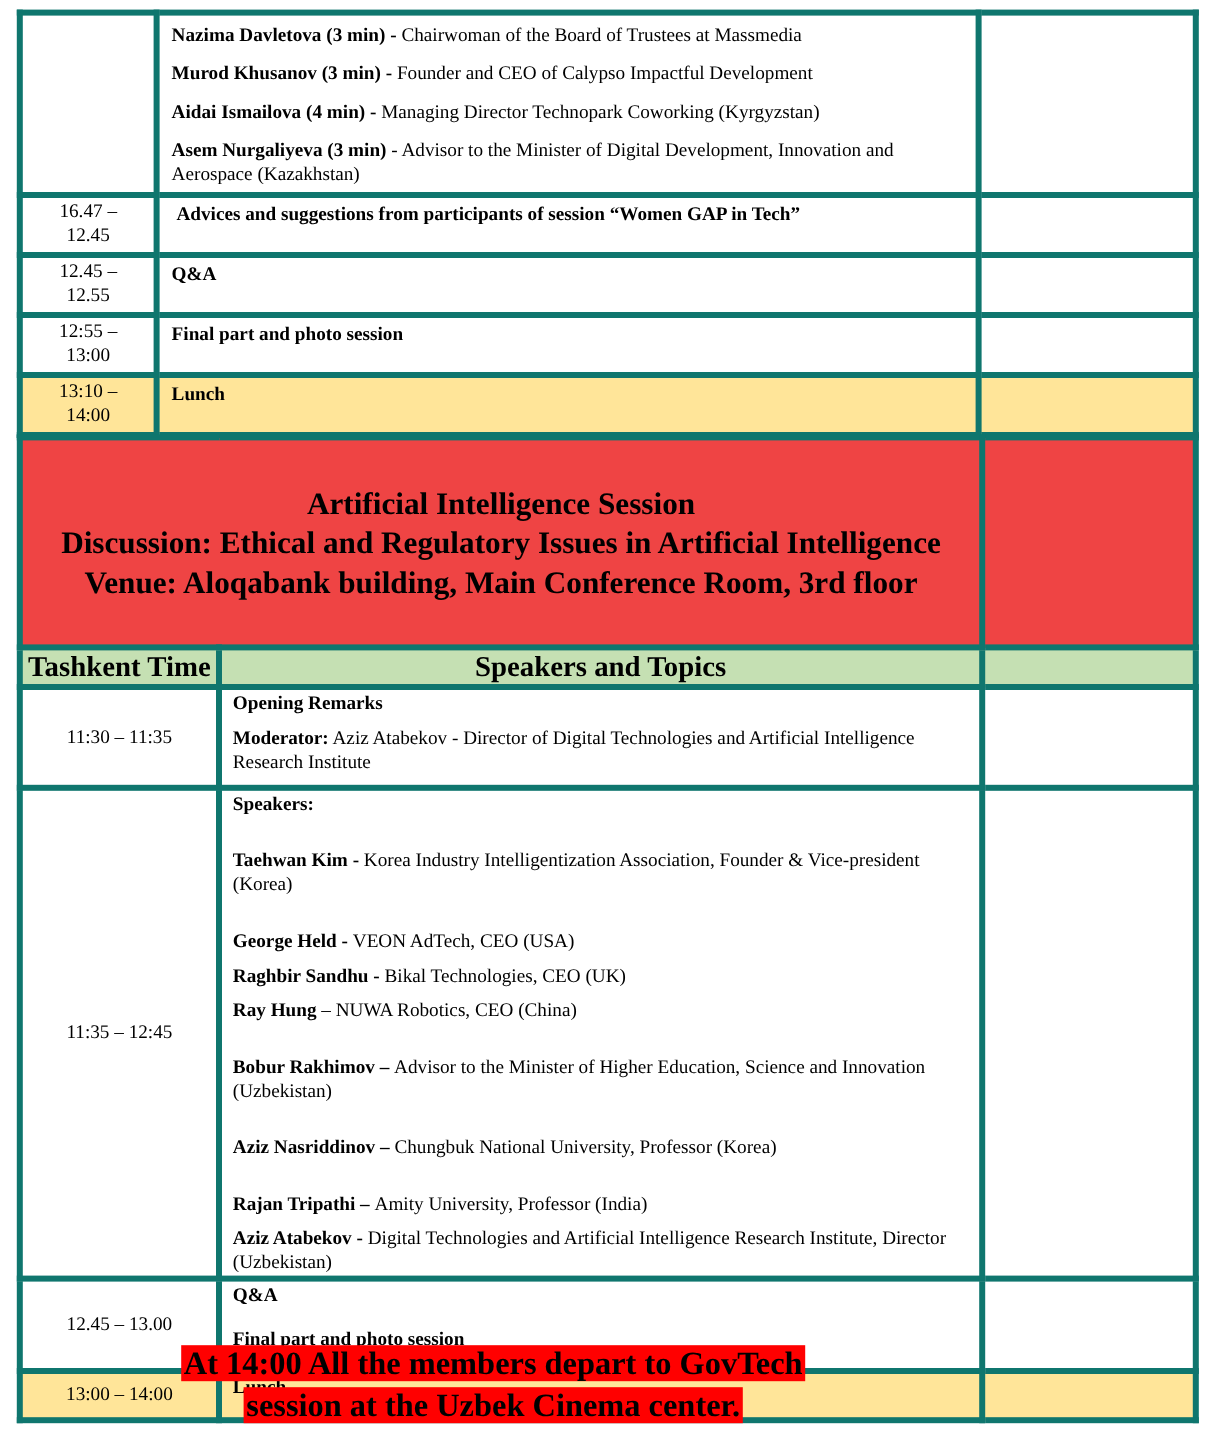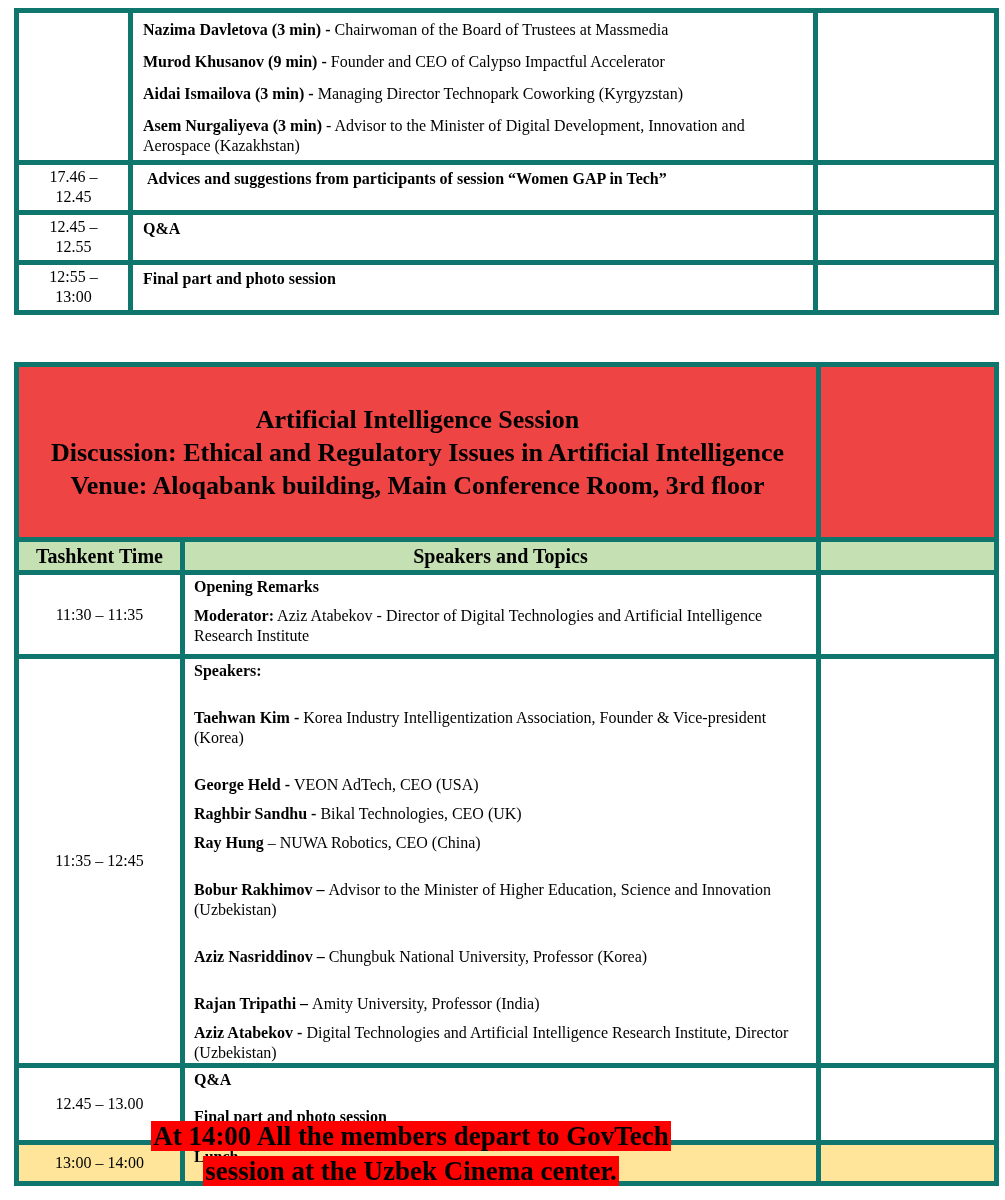--- a/index.html
+++ b/index.html
@@ -23,21 +23,21 @@
   #t1 .adv { padding-left: 14px !important; }
 
   
   #t2 { left: 14px; top: 362px; width: 980px; }
   #t2 col.c1 { width: 166px; }
   #t2 col.c2 { width: 636px; }
   #t2 col.c3 { width: 178px; }
   #t2 td { font-size: 16px; line-height: 20px; }
   #t2 tr.hdr td { background: #ef4444; height: 170px; vertical-align: middle; }
   #t2 .hdr-text { text-align: center; font-weight: bold; font-size: 26px; line-height: 33px; padding: 0 6px; }
-  #t2 tr.colhdr td { background: #c5e0b3; height: 28px; font-weight: bold; font-size: 20px; text-align: center; vertical-align: middle; }
+  #t2 tr.colhdr td { background: #c5e0b3; height: 28px; font-weight: bold; font-size: 24px; text-align: center; vertical-align: middle; }
   #t2 td.time { text-align: center; vertical-align: middle; }
   #t2 td.topic { padding: 0 10px 0 9px; }
   #t2 tr.r-open td { height: 79px; margin-left: 44px; }
   #t2 tr.r-speak td { height: 325px; }
   #t2 tr.r-qa td { height: 72px; }
   #t2 tr.r-lunch td { height: 36px; }
   #t2 .line { margin: 2px 0 0 0; }
   #t2 .gap { margin-top: 27px; }
   #t2 .gap-s { margin-top: 9px; }
 
@@ -56,48 +56,56 @@
   <colgroup>
       <col class="c1">
       <col class="c2">
       <col class="c3">
     </colgroup>
   <tbody>
       <tr class="r-speakers">
     <td></td>
     <td class="topic">
       <div class="sp"><span class="b">Nazima Davletova (3 min)</span><span class="b"> - </span><span>Chairwoman of the Board of Trustees at Massmedia</span></div>
-      <div class="sp"><span class="b">Murod Khusanov (9 min)</span><span class="b"> - </span><span>Founder and CEO of Calypso Impactful Accelerator</span></div>
-      <div class="sp"><span class="b">Aidai Ismailova (3 min)</span><span class="b"> - </span><span>Managing Director Technopark Coworking (Kyrgyzstan)</span></div>
+      <div class="sp"><span class="b">Murod Khusanov (3 min)</span><span class="b"> - </span><span>Founder and CEO of Calypso Impactful Development</span></div>
+      <div class="sp"><span class="b">Aidai Ismailova (4 min)</span><span class="b"> - </span><span>Managing Director Technopark Coworking (Kyrgyzstan)</span></div>
       <div class="sp"><span class="b">Asem Nurgaliyeva (3 min)</span><span> - </span><span>Advisor to the Minister of Digital Development, Innovation and Aerospace (Kazakhstan)</span></div>
     </td>
     <td></td>
   </tr>
   <tr class="r-std">
     <td class="time">
-          <div>17.46 –</div>
+          <div>16.47 –</div>
           <div>12.45</div>
         </td>
     <td class="topic adv b">Advices and suggestions from participants of session “Women GAP in Tech”</td>
     <td></td>
   </tr>
   <tr class="r-std">
     <td class="time">
           <div>12.45 –</div>
           <div>12.55</div>
         </td>
     <td class="topic b">Q&amp;A</td>
     <td></td>
   </tr>
   <tr class="r-std">
     <td class="time">
           <div>12:55 –</div>
           <div>13:00</div>
         </td>
     <td class="topic b">Final part and photo session</td>
+    <td></td>
+  </tr>
+  <tr class="r-std lunch">
+    <td class="time">
+          <div>13:10 –</div>
+          <div>14:00</div>
+        </td>
+    <td class="topic b">Lunch</td>
     <td></td>
   </tr>
 </tbody>
   </table>
 
 <table id="t2">
   <colgroup>
       <col class="c1">
       <col class="c2">
       <col class="c3">

